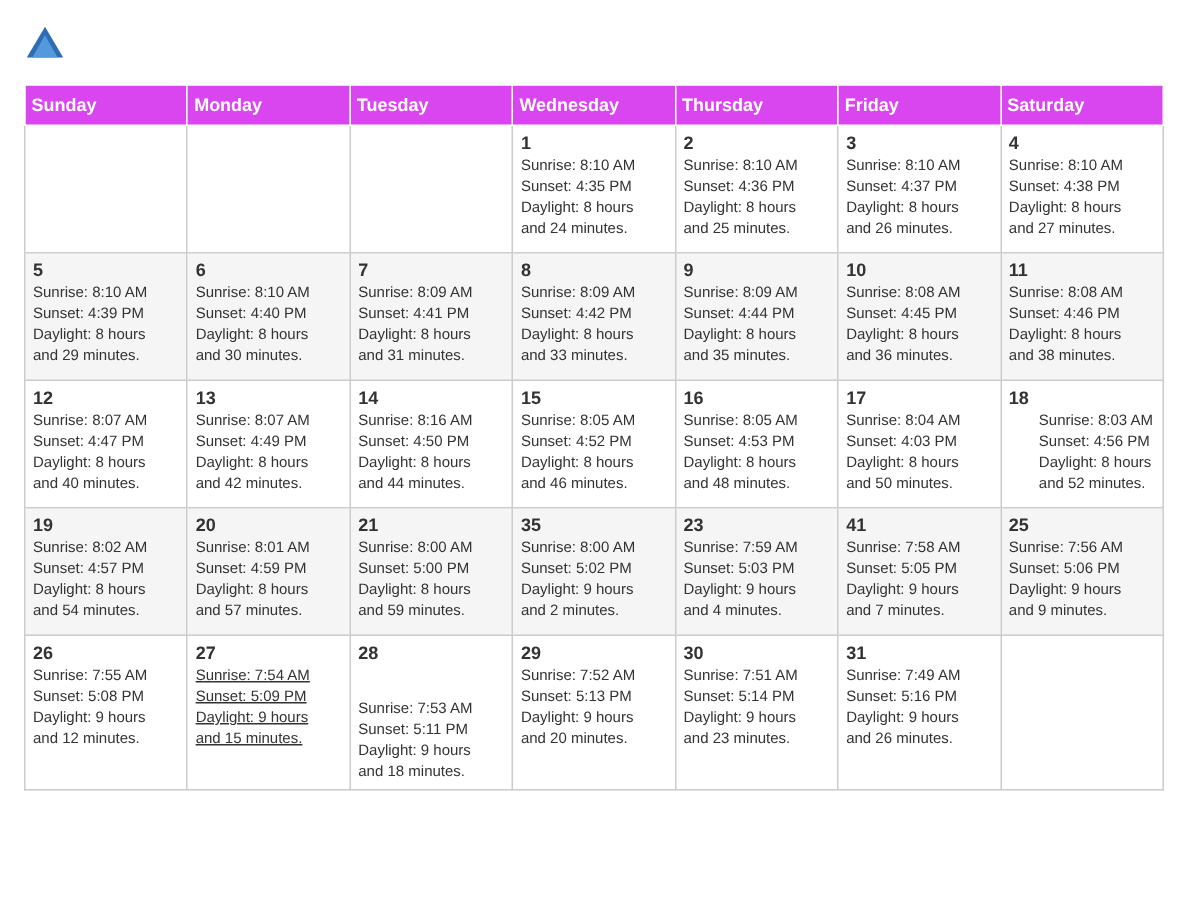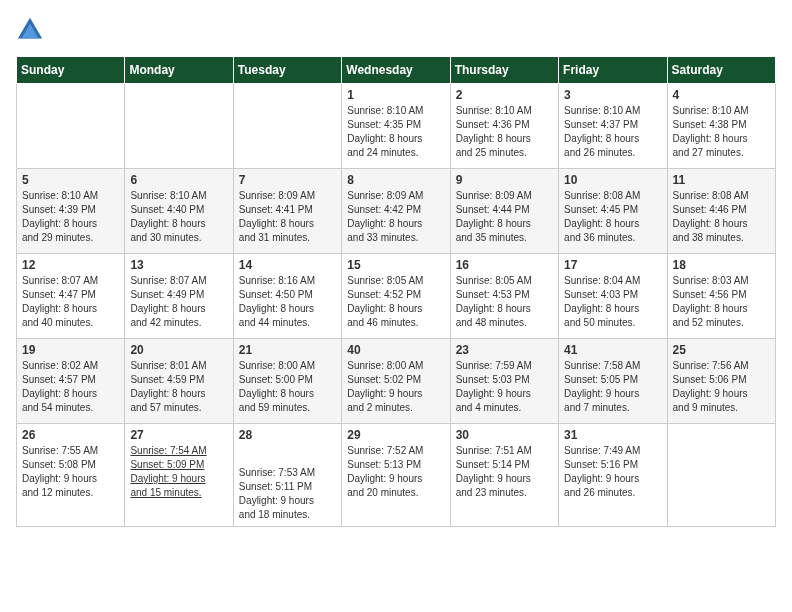--- a/index.html
+++ b/index.html
@@ -51,21 +51,21 @@
     .location {
       font-size: 14px;
       color: #555;
     }
     table {
       width: 100%;
       border-collapse: collapse;
       table-layout: fixed;
     }
     thead tr th {
-      background-color: #14532d;
+      background-color: #d946ef;
       color: #fff;
       font-size: 12px;
       font-weight: bold;
       padding: 6px 4px;
       text-align: left;
       border: 1px solid #fff;
     }
     tbody tr td {
       border: 1px solid #ccc;
       vertical-align: top;
@@ -251,21 +251,21 @@
         </td>
         <td>
           <span class="day-number">17</span>
           <div class="day-info" style="white-space: pre-line;">Sunrise: 8:04 AM
 Sunset: 4:03 PM
 Daylight: 8 hours
 and 50 minutes.</div>
         </td>
         <td>
           <span class="day-number">18</span>
-          <div class="day-info" style="white-space: pre-line;">Sunrise: 8:03 AM
+          <div class="day-info" style="white-space: pre-line; margin-left: 20px;">Sunrise: 8:03 AM
 Sunset: 4:56 PM
 Daylight: 8 hours
 and 52 minutes.</div>
         </td>
       </tr>
       <tr>
         <td>
           <span class="day-number">19</span>
           <div class="day-info" style="white-space: pre-line;">Sunrise: 8:02 AM
 Sunset: 4:57 PM
@@ -280,21 +280,21 @@
 and 57 minutes.</div>
         </td>
         <td>
           <span class="day-number">21</span>
           <div class="day-info" style="white-space: pre-line;">Sunrise: 8:00 AM
 Sunset: 5:00 PM
 Daylight: 8 hours
 and 59 minutes.</div>
         </td>
         <td>
-          <span class="day-number">40</span>
+          <span class="day-number">35</span>
           <div class="day-info" style="white-space: pre-line;">Sunrise: 8:00 AM
 Sunset: 5:02 PM
 Daylight: 9 hours
 and 2 minutes.</div>
         </td>
         <td>
           <span class="day-number">23</span>
           <div class="day-info" style="white-space: pre-line;">Sunrise: 7:59 AM
 Sunset: 5:03 PM
 Daylight: 9 hours

